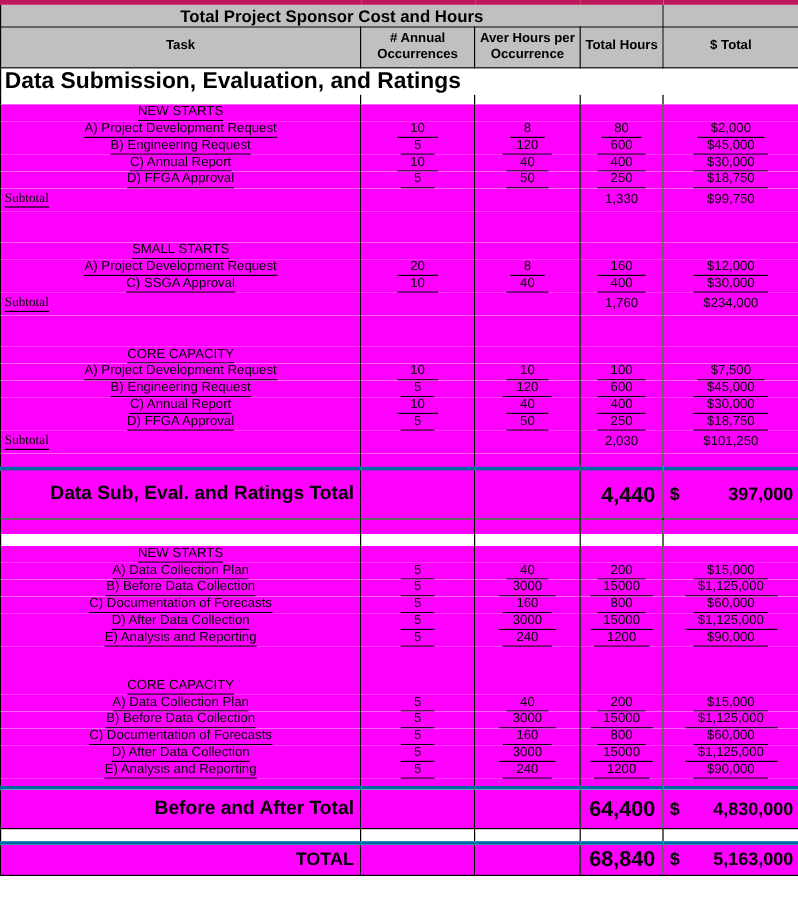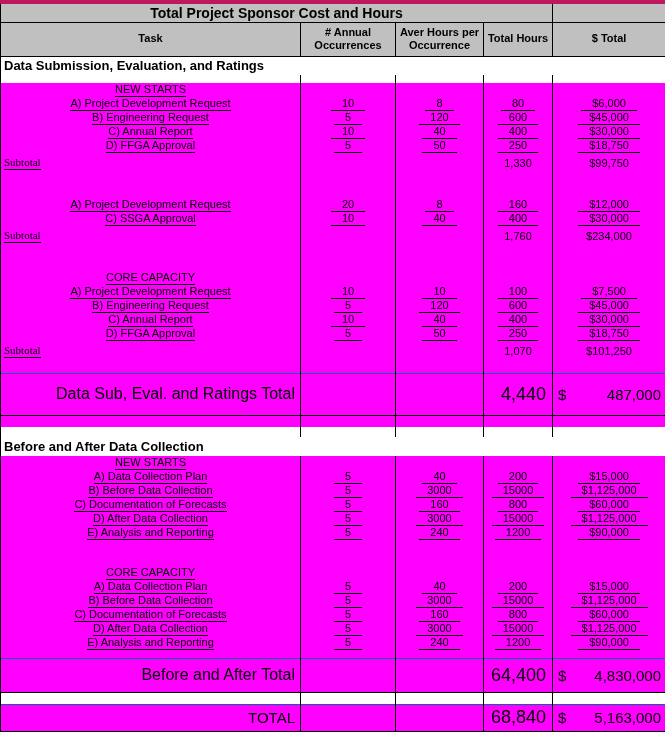--- a/index.html
+++ b/index.html
@@ -7,33 +7,33 @@
   table.sheet { width:665px; border-collapse:collapse; table-layout:fixed; border:1px solid #000; }
   .sheet td { font-size:11px; vertical-align:middle; padding:0 3px; overflow:hidden; white-space:nowrap; }
   td.b { border-left:1px solid #000; border-right:1px solid #000; }
   tr.gray td { background:#c0c0c0; }
   tr.m td { background:#ff00ff; }
 
   .title-row td { height:20px; font-size:14px; font-weight:bold; text-align:center;
                   border-top:4px solid #be185d; border-bottom:1px solid #000; }
   .header-row td { height:34px; font-size:11px; font-weight:bold; text-align:center;
                    white-space:normal; line-height:1.2; border:1px solid #000; }
-  .section-row td { height:19px; font-size:13px; font-weight:bold; text-align:left; }
+  .section-row td { height:19px; font-size:19px; font-weight:bold; text-align:left; }
 
   td.task { text-align:center; }
   td.num  { text-align:center; }
   td.sublabel { text-align:left; padding-right:5px;font-family:Liberation Serif, serif; }
 
   span.u { display:inline-block; border-bottom:1px solid #000; line-height:13px; }
   span.u.p { padding:0 11px; }
 
   .r8 td{height:8px}.r10 td{height:10px}.r12 td{height:12px}.r13 td{height:13px}
   .r14 td{height:14px}.r19 td{height:19px}.r26 td{height:26px}
 
-  .total-row td { border-top:1px solid #0369a1; border-bottom:1px solid #000; font-weight:normal; }
+  .total-row td { border-top:3px solid #0369a1; border-bottom:1px solid #000; font-weight:bold; }
   .total-row.big td { height:42px; font-size:16px; }
   .total-row.mid td { height:34px; font-size:16px; }
   .total-row.grand td { height:27px; font-size:15px; }
   .total-row td.label { text-align:right; padding-right:5px; }
   .total-row td.th { text-align:right; padding-right:6px; font-size:18px; }
   .total-row td.money { text-align:right; padding-right:4px; font-size:15px; }
   .total-row td.money .cur { float:left; padding-left:2px; }
 </style>
 </head>
 <body>
@@ -77,21 +77,21 @@
   <td class="b"></td>
         <td class="b"></td>
         <td class="b"></td>
         <td class="b"></td>
 </tr>
 <tr class="m r14">
   <td class="b task"><span class="u">A) Project Development Request</span></td>
   <td class="b num"><span class="u p">10</span></td>
   <td class="b num"><span class="u p">8</span></td>
   <td class="b num"><span class="u p">80</span></td>
-  <td class="b num"><span class="u p">$6,000</span></td>
+  <td class="b num"><span class="u p">$2,000</span></td>
 </tr>
 <tr class="m r14">
   <td class="b task"><span class="u">B) Engineering Request</span></td>
   <td class="b num"><span class="u p">5</span></td>
   <td class="b num"><span class="u p">120</span></td>
   <td class="b num"><span class="u p">600</span></td>
   <td class="b num"><span class="u p">$45,000</span></td>
 </tr>
 <tr class="m r14">
   <td class="b task"><span class="u">C) Annual Report</span></td>
@@ -115,20 +115,27 @@
   <td class="b num">$99,750</td>
 </tr>
 <tr class="m r26">
   <td class="b"></td>
         <td class="b"></td>
         <td class="b"></td>
         <td class="b"></td>
         <td class="b"></td>
 </tr>
 
+<tr class="m r14">
+  <td class="b task"><span class="u">SMALL STARTS</span></td>
+  <td class="b"></td>
+        <td class="b"></td>
+        <td class="b"></td>
+        <td class="b"></td>
+</tr>
 <tr class="m r14">
   <td class="b task"><span class="u">A) Project Development Request</span></td>
   <td class="b num"><span class="u p">20</span></td>
   <td class="b num"><span class="u p">8</span></td>
   <td class="b num"><span class="u p">160</span></td>
   <td class="b num"><span class="u p">$12,000</span></td>
 </tr>
 <tr class="m r14">
   <td class="b task"><span class="u">C) SSGA Approval</span></td>
   <td class="b num"><span class="u p">10</span></td>
@@ -183,56 +190,53 @@
   <td class="b task"><span class="u">D) FFGA Approval</span></td>
   <td class="b num"><span class="u p">5</span></td>
   <td class="b num"><span class="u p">50</span></td>
   <td class="b num"><span class="u p">250</span></td>
   <td class="b num"><span class="u p">$18,750</span></td>
 </tr>
 <tr class="m r19">
   <td class="b sublabel"><span class="u">Subtotal</span></td>
   <td class="b"></td>
         <td class="b"></td>
-  <td class="b num">1,070</td>
+  <td class="b num">2,030</td>
   <td class="b num">$101,250</td>
 </tr>
 <tr class="m r13">
   <td class="b"></td>
         <td class="b"></td>
         <td class="b"></td>
         <td class="b"></td>
         <td class="b"></td>
 </tr>
 
 <tr class="m total-row big">
   <td class="b label">Data Sub, Eval. and Ratings Total</td>
   <td class="b"></td>
         <td class="b"></td>
   <td class="b th">4,440</td>
-  <td class="b money"><span class="cur">$</span><span>487,000</span></td>
+  <td class="b money"><span class="cur">$</span><span>397,000</span></td>
 </tr>
 <tr class="m r12">
   <td class="b"></td>
         <td class="b"></td>
         <td class="b"></td>
         <td class="b"></td>
         <td class="b"></td>
 </tr>
 <tr class="r10">
   <td class="b"></td>
         <td class="b"></td>
         <td class="b"></td>
         <td class="b"></td>
         <td class="b"></td>
 </tr>
 
-<tr class="section-row">
-  <td colspan="5">Before and After Data Collection</td>
-</tr>
 
 <tr class="m r14">
   <td class="b task"><span class="u">NEW STARTS</span></td>
   <td class="b"></td>
         <td class="b"></td>
         <td class="b"></td>
         <td class="b"></td>
 </tr>
 <tr class="m r14">
   <td class="b task"><span class="u">A) Data Collection Plan</span></td>

